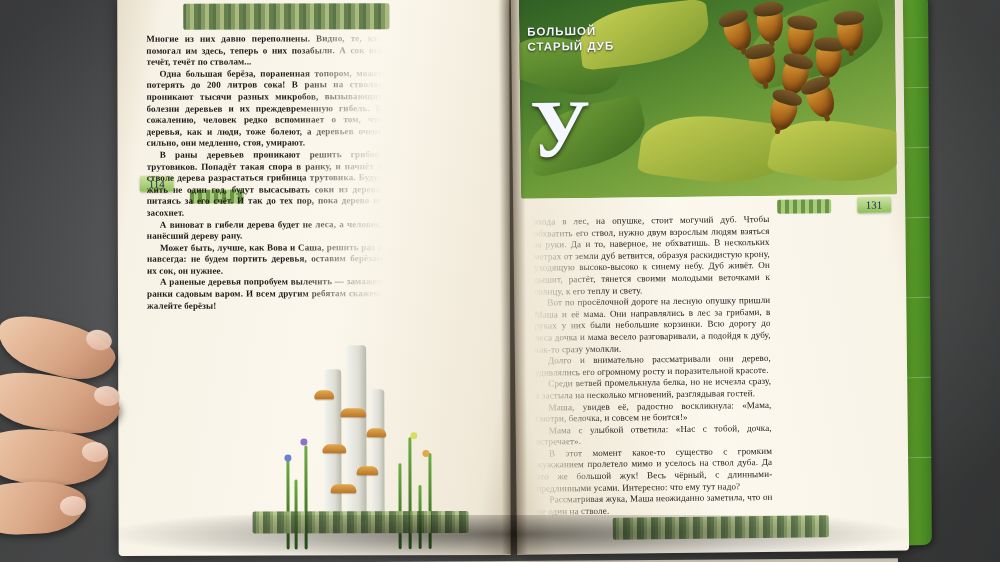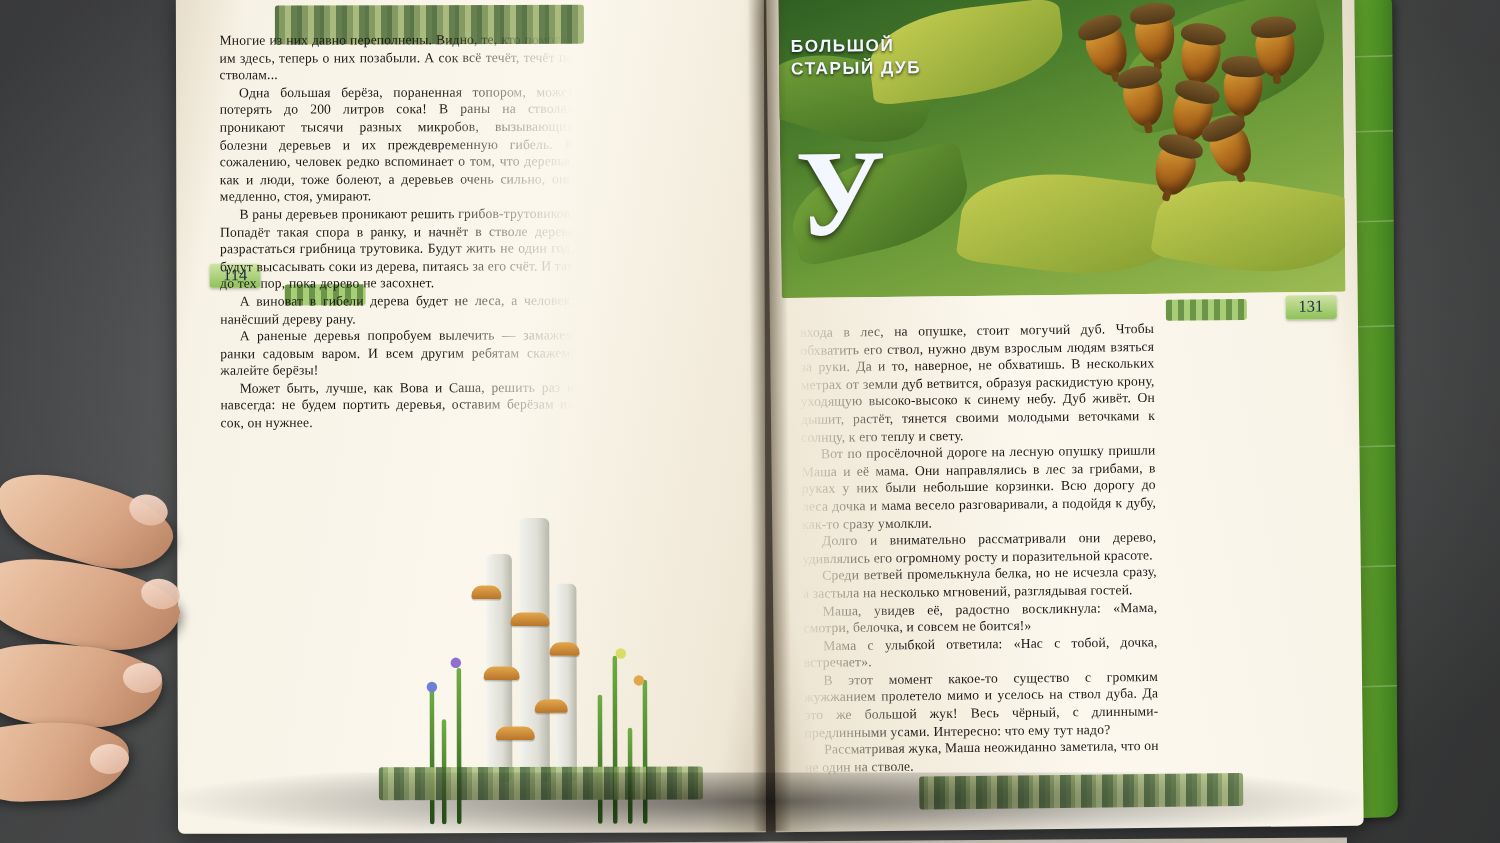--- a/index.html
+++ b/index.html
@@ -47,21 +47,21 @@
   .orn-bot{position:absolute;height:22px;
     background:repeating-linear-gradient(90deg,#4a6a33 0 3px,#7d9a55 3px 6px,#a9bd79 6px 10px,#3e5f2c 10px 14px);
     opacity:.8;border-radius:2px;}
   .orn-bot.r{left:134px;width:216px;bottom:22px;}
 
   
   .col{position:absolute;font-size:9.1px;line-height:11.6px;color:#1c1a16;text-align:justify;
     letter-spacing:.1px;}
   .col p{margin:0 0 0 0;text-indent:13px;}
   .col p.noind{text-indent:0;}
-  .left-col{left:29px;top:26px;width:236px;}
+  .left-col{left:29px;top:38px;width:236px;font-weight:bold;}
   .right-col{left:20px;top:222px;width:236px;}
 
   .fade{ -webkit-mask-image:linear-gradient(90deg,#000 62%,rgba(0,0,0,.25) 88%,rgba(0,0,0,0) 100%);
           mask-image:linear-gradient(90deg,#000 62%,rgba(0,0,0,.25) 88%,rgba(0,0,0,0) 100%);}
   .fade-l{ -webkit-mask-image:linear-gradient(270deg,#000 70%,rgba(0,0,0,.3) 92%,rgba(0,0,0,.05) 100%);
            mask-image:linear-gradient(270deg,#000 70%,rgba(0,0,0,.3) 92%,rgba(0,0,0,.05) 100%);}
 
   
   .folio{position:absolute;font-family:"Liberation Serif",serif;font-size:11px;color:#20304a;
     background:linear-gradient(180deg,#cfe3a6,#8fc159);padding:2px 9px;border-radius:2px;
@@ -139,22 +139,22 @@
       <div class="orn-top l"></div>
 
       <div class="folio-dec a"></div>
       <div class="folio folio-l">114</div>
 
       <div class="col left-col fade">
         <p class="noind">Многие из них давно переполнены. Видно, те, кто помогал им здесь, теперь о них позабыли. А сок всё течёт, течёт по стволам...</p>
         <p>Одна большая берёза, пораненная топором, может потерять до 200 литров сока! В раны на стволах проникают тысячи разных микробов, вызывающих болезни деревьев и их преждевременную гибель. К сожалению, человек редко вспоминает о том, что деревья, как и люди, тоже болеют, а деревьев очень сильно, они медленно, стоя, умирают.</p>
         <p>В раны деревьев проникают решить грибов-трутовиков. Попадёт такая спора в ранку, и начнёт в стволе дерева разрастаться грибница трутовика. Будут жить не один год, будут высасывать соки из дерева, питаясь за его счёт. И так до тех пор, пока дерево не засохнет.</p>
         <p>А виноват в гибели дерева будет не леса, а человек, нанёсший дереву рану.</p>
+        <p>Может быть, лучше, как Вова и Саша, решить раз и навсегда: не будем портить деревья, оставим берёзам их сок, он нужнее.</p>
         <p>А раненые деревья попробуем вылечить — замажем ранки садовым варом. И всем другим ребятам скажем: жалейте берёзы!</p>
-        <p>Может быть, лучше, как Вова и Саша, решить раз и навсегда: не будем портить деревья, оставим берёзам их сок, он нужнее.</p>
       </div>
 
       <div class="illus">
         <div class="birch" style="left:54px;height:152px;"></div>
         <div class="birch" style="left:76px;height:176px;width:20px;"></div>
         <div class="birch" style="left:100px;height:132px;width:14px;"></div>
         <div class="mark" style="left:58px;top:40px"></div>
         <div class="mark" style="left:80px;top:26px"></div>
         <div class="mark" style="left:80px;top:72px"></div>
         <div class="mark" style="left:58px;top:96px"></div>

